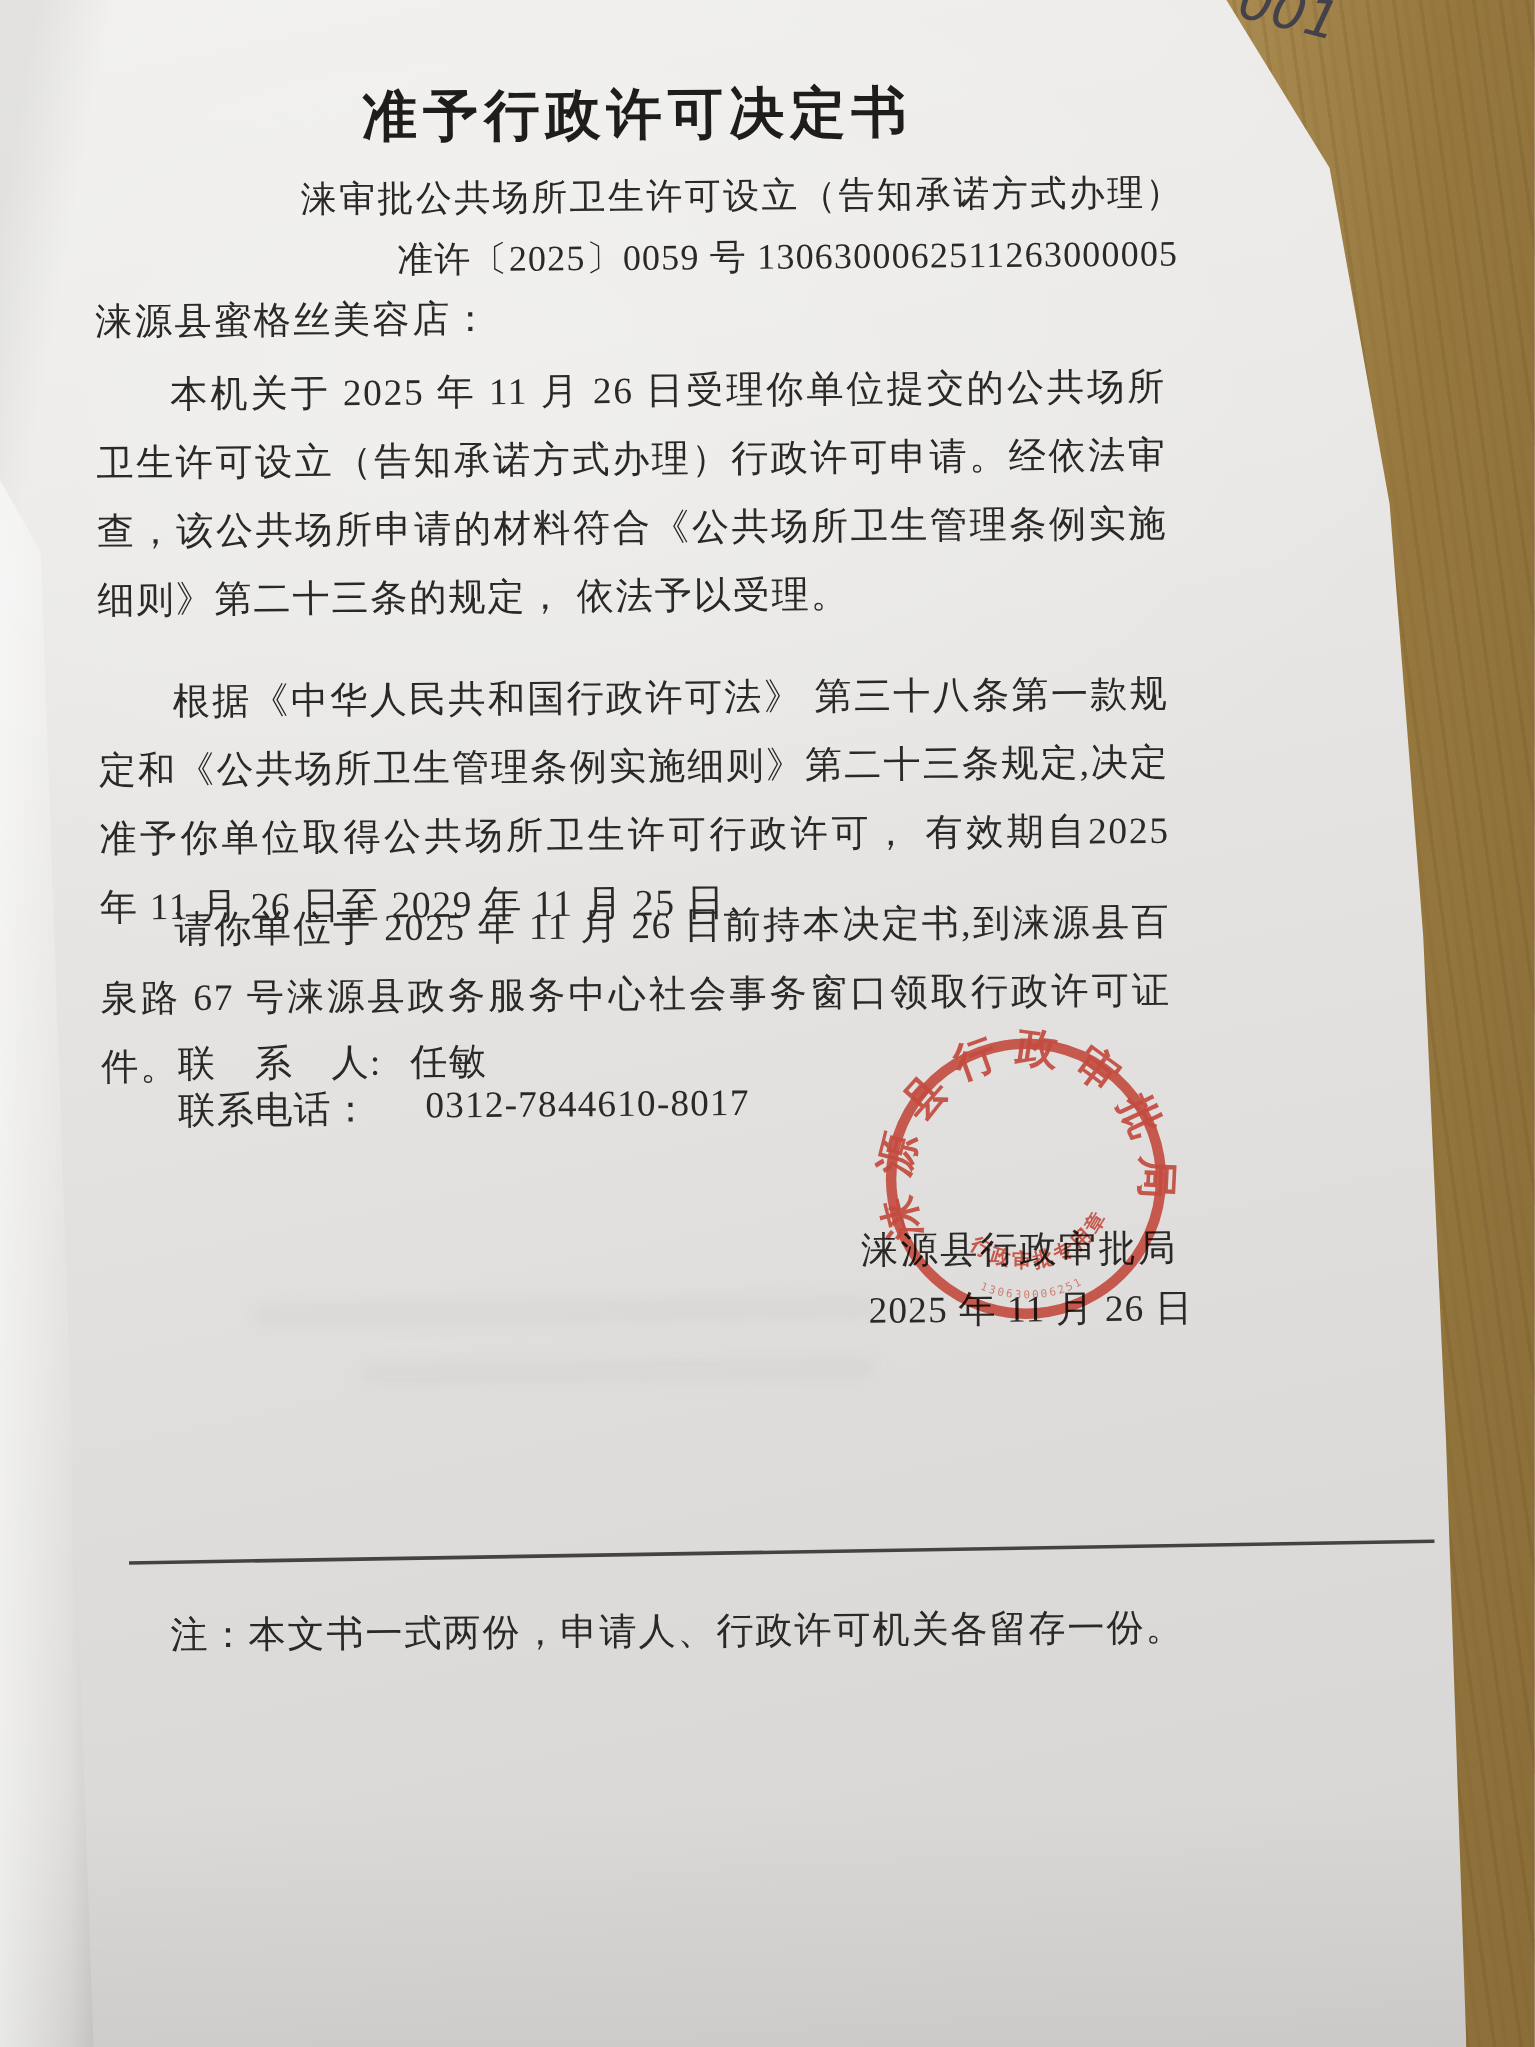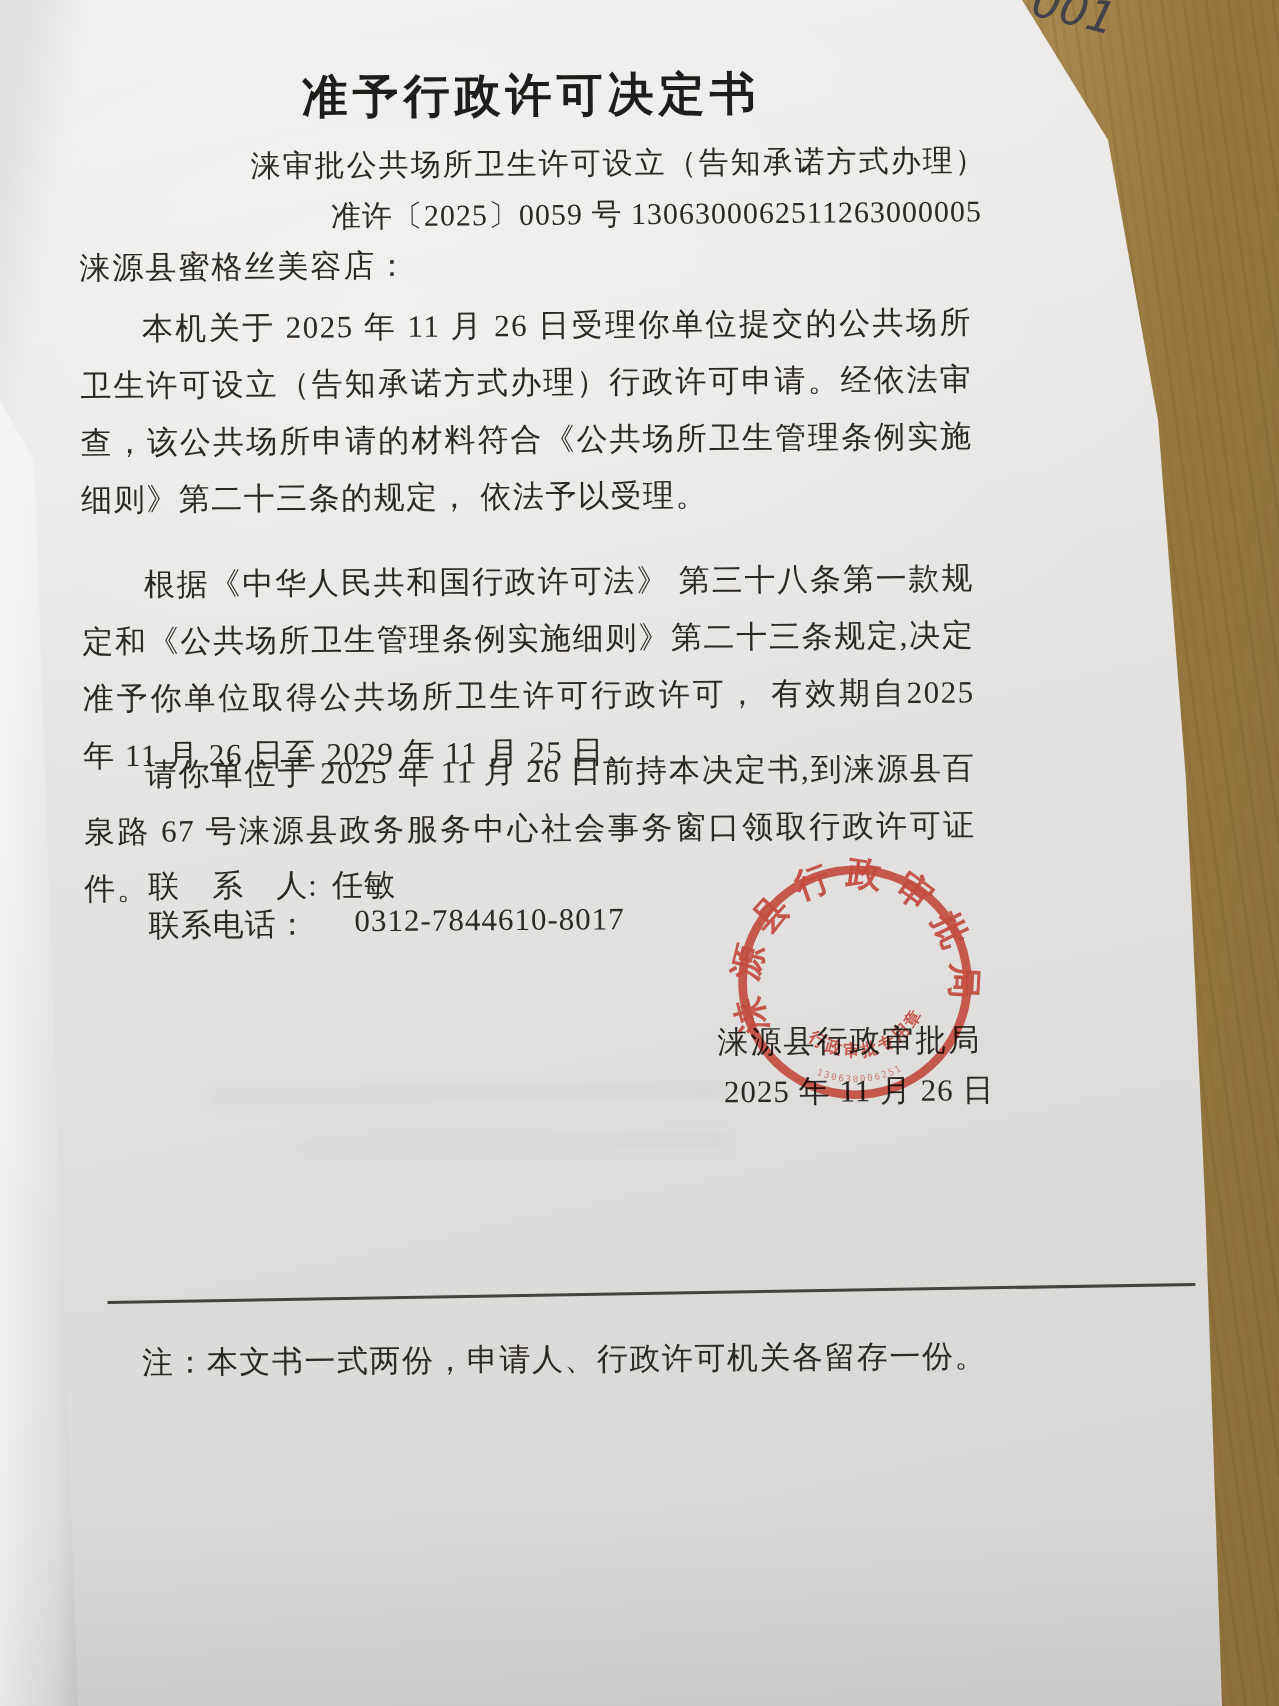--- a/index.html
+++ b/index.html
@@ -56,21 +56,21 @@
     position:absolute; left:84px; width:892px;
     font-size:31px; line-height:57px; letter-spacing:1.5px;
     text-align:justify; text-indent:2em;
   }
   .p1{ top:296px; }
   .p2{ top:552px; }
   .p3{ top:742px; }
   .contact-row{ position:absolute; left:148px; font-size:31px; letter-spacing:1px; display:flex; }
   .c1{ top:862px; }
   .c2{ top:901px; }
-  .c1 .val{ margin-left:14px;font-family:Liberation Mono, monospace; }
+  .c1 .val{ margin-left:24px;font-family:Liberation Mono, monospace; }
   .c2 .val{ margin-left:46px; }
   .sig-org{ position:absolute; top:1022px; left:716px; font-size:31px; letter-spacing:2px; }
   .sig-date{ position:absolute; top:1072px; left:722px; font-size:31px; letter-spacing:1px; }
 
   
   .stamp{
     position:absolute; top:858px; left:728px; width:252px; height:252px;
     transform:rotate(-9deg); mix-blend-mode:multiply; opacity:.88;
   }
 

